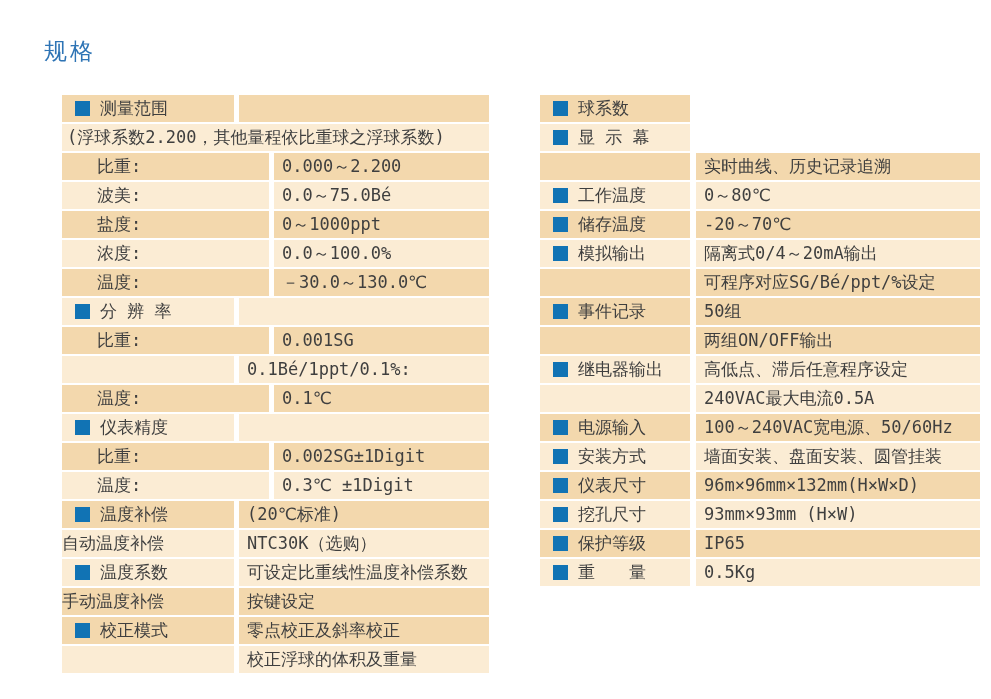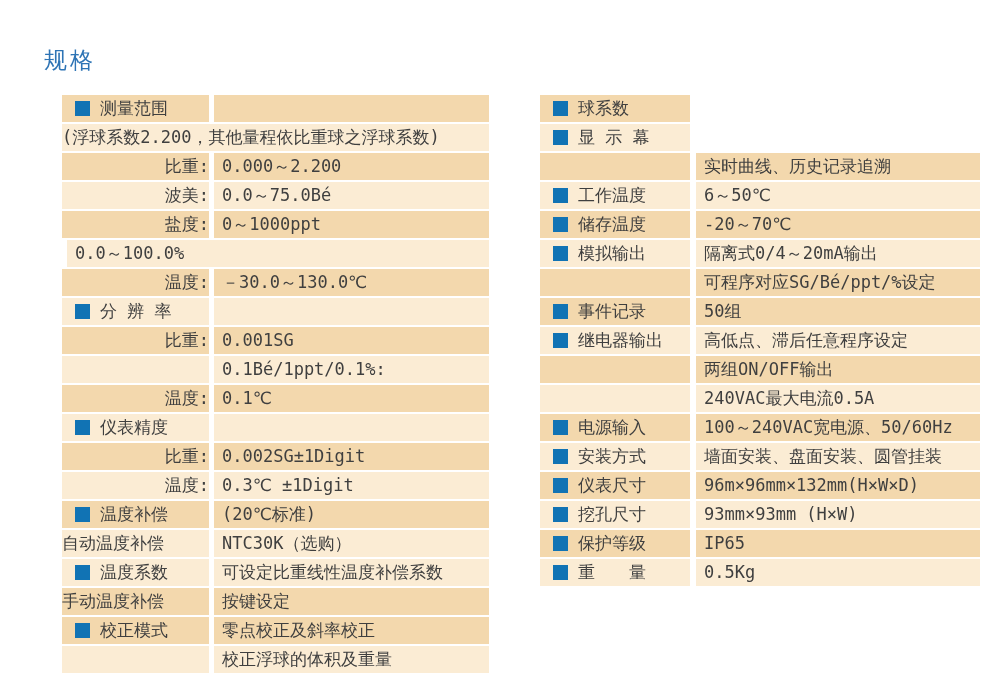--- a/index.html
+++ b/index.html
@@ -12,42 +12,42 @@
   html,body{margin:0;padding:0;}
   body{
     position:relative;
     width:991px;height:699px;
     background:#ffffff;
     font-family:"DejaVu Sans Mono","DejaVu Sans",monospace;
     color:var(--text);
     overflow:hidden;
   }
   .title{
-    position:absolute;left:44px;top:45px;
+    position:absolute;left:44px;top:36px;
     margin:0;
     font-family:"Liberation Serif","DejaVu Serif",serif;
     font-weight:normal;
     font-size:23px;
     letter-spacing:3px;
     color:var(--title-blue);
   }
   .spec-table{position:absolute;top:95px;}
   .spec-table.left{left:62px;width:427px;}
   .spec-table.right{left:540px;width:440px;}
   .row{display:flex;height:27px;margin-bottom:2px;font-size:17px;line-height:27px;}
   .row.dark .cell{background:var(--row-dark);}
   .row.light .cell{background:var(--row-light);}
   .cell{display:flex;align-items:center;overflow:hidden;white-space:nowrap;}
-  .cell-label{width:147px;flex:0 0 auto;}
+  .cell-label{width:172px;flex:0 0 auto;}
   .spec-table.right .cell-label{width:150px;}
   .gap{width:5px;flex:0 0 auto;}
   .spec-table.right .gap{width:6px;}
   .cell-value{flex:1 1 auto;padding-left:8px;}
-  .cell-span{width:100%;}
-  .label-sub{justify-content:flex-end;}
+  .cell-span{width:100%;padding-left:5px;}
+  .label-sub{justify-content:flex-start;padding-left:35px;}
   .label-plain{padding-left:0;}
   .bullet{
     width:15px;height:15px;flex:0 0 auto;
     margin:0 10px 0 13px;
     background:var(--bullet-blue);
   }
 </style>
 </head>
 <body>
 
@@ -88,20 +88,23 @@
     <div class="row dark">
       <div class="cell cell-label label-sub">
         <span>盐度:</span>
       </div>
       <div class="gap"></div>
       <div class="cell cell-value">
         <span>0～1000ppt</span>
       </div>
     </div>
     <div class="row light">
+      <div class="cell cell-label label-sub">
+        <span>浓度:</span>
+      </div>
       <div class="gap"></div>
       <div class="cell cell-value">
         <span>0.0～100.0%</span>
       </div>
     </div>
     <div class="row dark">
       <div class="cell cell-label label-sub">
         <span>温度:</span>
       </div>
       <div class="gap"></div>
@@ -257,21 +260,21 @@
         <span>实时曲线、历史记录追溯</span>
       </div>
     </div>
     <div class="row light">
       <div class="cell cell-label">
         <span class="bullet"></span>
         <span>工作温度</span>
       </div>
       <div class="gap"></div>
       <div class="cell cell-value">
-        <span>6～50℃</span>
+        <span>0～80℃</span>
       </div>
     </div>
     <div class="row dark">
       <div class="cell cell-label">
         <span class="bullet"></span>
         <span>储存温度</span>
       </div>
       <div class="gap"></div>
       <div class="cell cell-value">
         <span>-20～70℃</span>
@@ -299,37 +302,37 @@
     <div class="row dark">
       <div class="cell cell-label">
         <span class="bullet"></span>
         <span>事件记录</span>
       </div>
       <div class="gap"></div>
       <div class="cell cell-value">
         <span>50组</span>
       </div>
     </div>
+    <div class="row dark">
+      <div class="cell cell-label">
+        <span></span>
+      </div>
+      <div class="gap"></div>
+      <div class="cell cell-value">
+        <span>两组ON/OFF输出</span>
+      </div>
+    </div>
     <div class="row light">
       <div class="cell cell-label">
         <span class="bullet"></span>
         <span>继电器输出</span>
       </div>
       <div class="gap"></div>
       <div class="cell cell-value">
         <span>高低点、滞后任意程序设定</span>
-      </div>
-    </div>
-    <div class="row dark">
-      <div class="cell cell-label">
-        <span></span>
-      </div>
-      <div class="gap"></div>
-      <div class="cell cell-value">
-        <span>两组ON/OFF输出</span>
       </div>
     </div>
     <div class="row light">
       <div class="cell cell-label">
         <span></span>
       </div>
       <div class="gap"></div>
       <div class="cell cell-value">
         <span>240VAC最大电流0.5A</span>
       </div>

